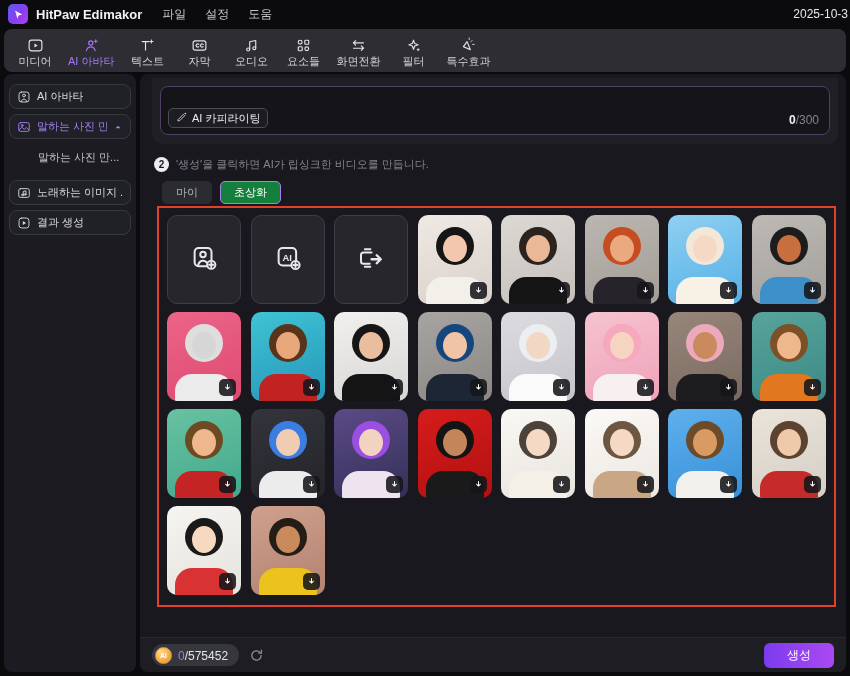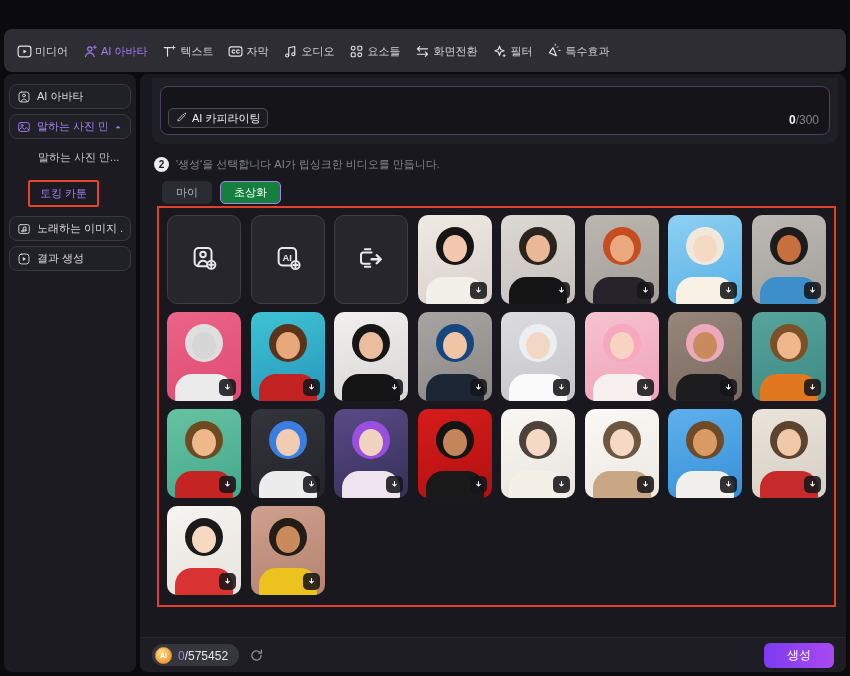--- a/index.html
+++ b/index.html
@@ -10,21 +10,21 @@
   .menubar { position:absolute; left:0; top:0; right:0; height:28px; display:flex; align-items:center; padding:0 6px 0 8px; }
   .logo { width:20px; height:20px; border-radius:5px; background:linear-gradient(135deg,#5a5cf0 0%,#8a3df0 55%,#b43df0 100%); display:flex; align-items:center; justify-content:center; flex:0 0 auto; }
   .logo svg { width:13px; height:13px; }
   .app-title { margin-left:8px; font-size:13px; font-weight:bold; color:#f2f2f5; white-space:nowrap; }
   .menus { display:flex; gap:19px; margin-left:20px; }
   .menu-item { font-size:12px; color:#c4c4ca; cursor:default; }
   .menubar-date { margin-left:auto; font-size:12px; color:#e8e8ec; white-space:nowrap; margin-right:-4px; }
 
   
   .toolbar { position:absolute; left:4px; right:4px; top:29px; height:43px; background:#2d2d33; border-radius:8px; display:flex; align-items:center; padding:2px 4px 0 6px; gap:2px; }
-  .tb-item { min-width:50px; padding:0 6px; height:38px; display:flex; flex-direction:row; align-items:center; justify-content:center; gap:2px; cursor:pointer; color:#e4e4e8; }
+  .tb-item { min-width:50px; padding:0 6px; height:38px; display:flex; flex-direction:column; align-items:center; justify-content:center; gap:2px; cursor:pointer; color:#e4e4e8; }
   .tb-item .tb-ic { width:17px; height:17px; display:block; }
   .tb-item .tb-ic svg { width:17px; height:17px; display:block; }
   .tb-item .tb-lb { font-size:11px; line-height:11px; color:#d2d2d8; white-space:nowrap; }
   .tb-item.active { color:#a678f5; }
   .tb-item.active .tb-lb { color:#a678f5; }
 
   
   .sidebar { position:absolute; left:4px; top:74px; width:132px; bottom:4px; background:#1b1b21; border-radius:8px; padding-top:5px; }
   .sb-box { margin:5px 5px 0 5px; height:25px; border:1px solid #38383f; background:#202027; border-radius:8px; display:flex; align-items:center; gap:6px; padding:0 7px; font-size:11px; color:#d8d8dd; cursor:pointer; }
   .sb-box .sb-ic, .sb-box .sb-ic svg { width:14px; height:14px; display:block; flex:0 0 auto; }
@@ -78,20 +78,35 @@
   .credits .tot { font-size:12px; color:#e4e4e9; }
   .refresh { margin-left:9px; width:17px; height:17px; color:#8e8e96; cursor:pointer; }
   .refresh svg { width:17px; height:17px; }
   .gen-btn { margin-left:auto; width:70px; height:25px; border:none; border-radius:6px; background:linear-gradient(90deg,#7c3bf0,#aa49f2); color:#ffffff; font-size:12px; font-family:inherit; display:flex; align-items:center; justify-content:center; cursor:pointer; }
 </style>
 </head>
 <body>
 
 <div class="page">
 
+  <div class="menubar">
+    <span class="logo">
+      <svg viewBox="0 0 24 24">
+          <path d="M6 5l13 7-7 2-2 6z" fill="#ffffff"></path>
+          <path d="M6 5l6 4-2.5 6z" fill="#ffd7f2"></path>
+        </svg>
+    </span>
+    <span class="app-title">HitPaw Edimakor</span>
+    <span class="menus">
+        <span class="menu-item">파일</span>
+        <span class="menu-item">설정</span>
+        <span class="menu-item">도움</span>
+      </span>
+    <span class="menubar-date">2025-10-3</span>
+  </div>
 
   <div class="toolbar">
       <div class="tb-item">
         <span class="tb-ic">
           <svg viewBox="0 0 24 24" fill="none" stroke="currentColor" stroke-width="1.6" stroke-linecap="round" stroke-linejoin="round">
             <rect x="3" y="4.5" width="18" height="15" rx="3.5"></rect>
             <path d="M10.5 9.2v5.6l4.6-2.8z" fill="currentColor" stroke="none"></path>
           </svg>
         </span>
         <span class="tb-lb">미디어</span>
@@ -195,23 +210,20 @@
         </span>
         <span class="sb-label">말하는 사진 만...</span>
         <span class="sb-caret">
           <svg viewBox="0 0 24 24">
             <path d="M6 15l6-6 6 6z" fill="currentColor"></path>
           </svg>
         </span>
       </div>
       <div class="sb-sub">
         <span class="sb-label">말하는 사진 만...</span>
-      </div>
-      <div class="sb-sub active">
-        <span class="ann sb-label">토킹 카툰</span>
       </div>
       <div class="sb-box">
         <span class="sb-ic">
           <svg viewBox="0 0 24 24" fill="none" stroke="currentColor" stroke-width="1.6" stroke-linecap="round" stroke-linejoin="round">
             <rect x="3" y="4.5" width="18" height="15" rx="3"></rect>
             <path d="M10.7 15.3V9.2l4.6-.8v5.9"></path>
             <circle cx="9.3" cy="15.4" r="1.5"></circle>
             <circle cx="13.9" cy="14.5" r="1.5"></circle>
           </svg>
         </span>
@@ -238,21 +250,21 @@
                 <path d="M18.5 2.8l.7 1.8 1.8.7-1.8.7-.7 1.8-.7-1.8-1.8-.7 1.8-.7z" fill="currentColor" stroke="none"></path>
               </svg></span>
           <span>AI 카피라이팅</span>
         </span>
         <span class="ta-counter"><b>0</b><span>/300</span></span>
       </div>
     </div>
 
     <div class="step2">
       <span class="step-badge">2</span>
-      <span class="step-sub">'생성'을 선택합니다 AI가 립싱크한 비디오를 만듭니다.</span>
+      <span class="step-sub">'생성'을 클릭하면 AI가 립싱크한 비디오를 만듭니다.</span>
     </div>
 
     <div class="tabs">
         <div class="tab">마이</div>
         <div class="tab active">초상화</div>
       </div>
 
     <div class="grid-box">
       <div class="grid">
           <div class="tile action">

